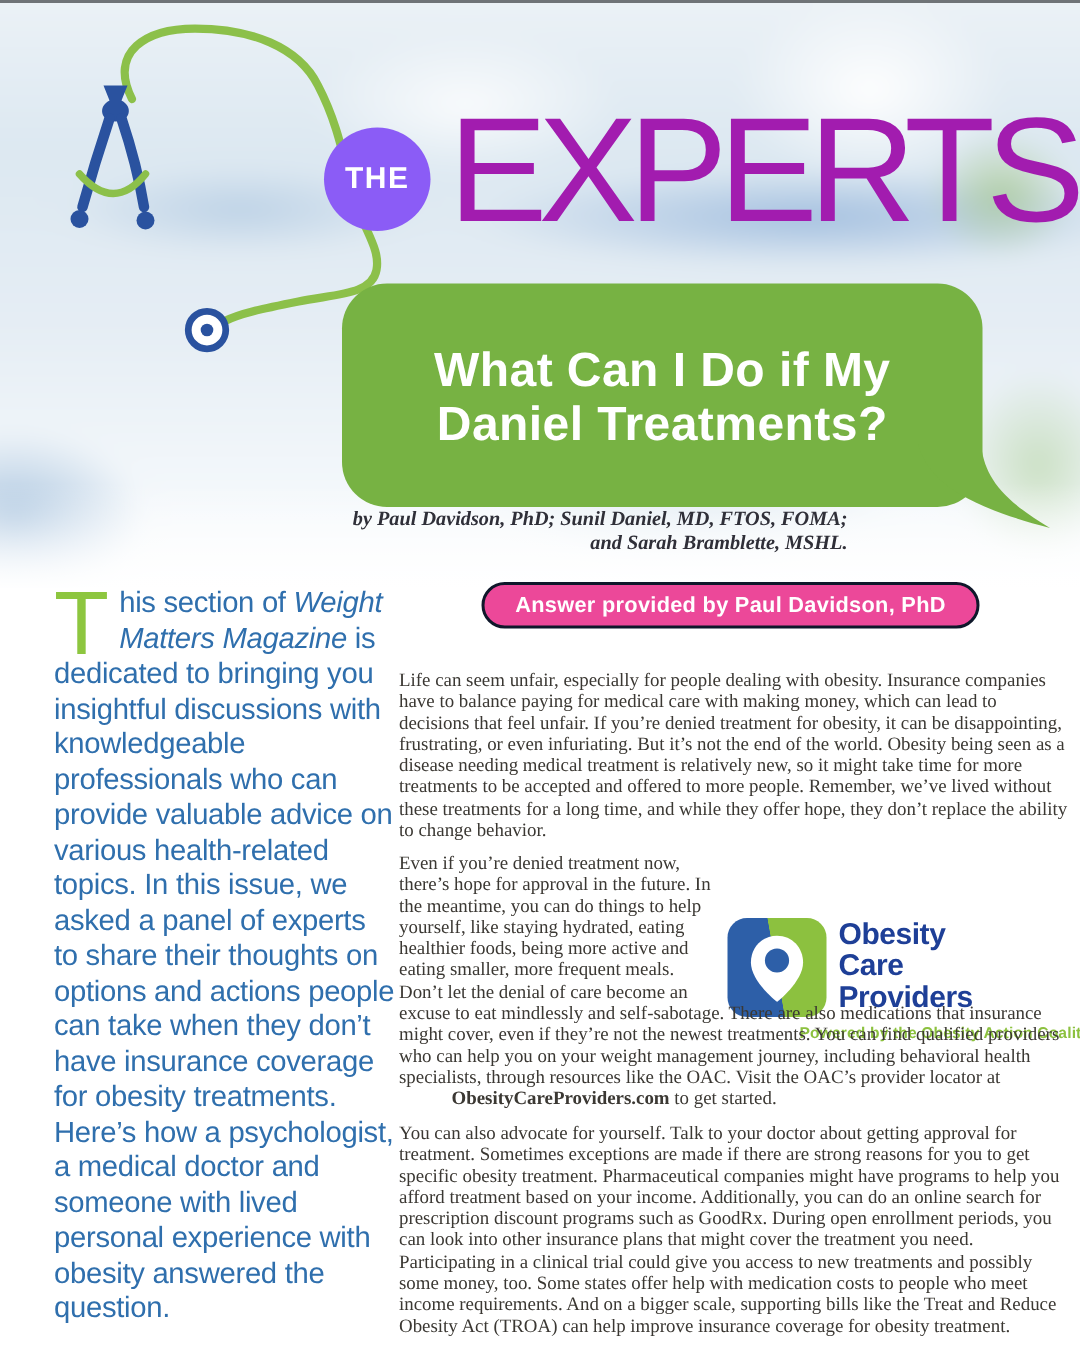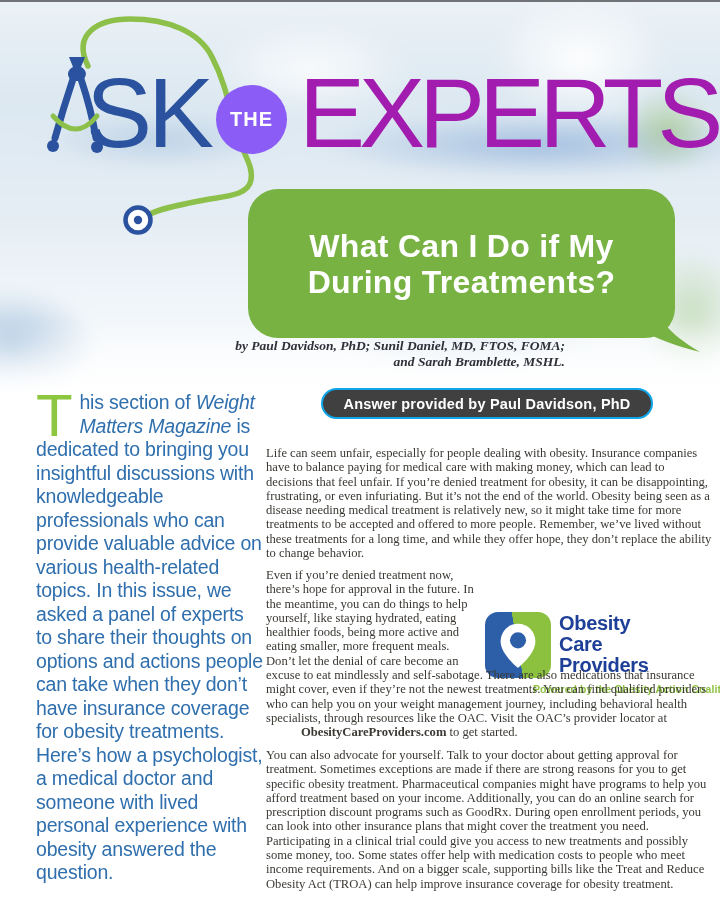--- a/index.html
+++ b/index.html
@@ -28,38 +28,38 @@
            color:#2a529f;letter-spacing:-4px;}
   .logo-experts{position:absolute;left:299px;top:63px;font-size:99px;line-height:1;font-weight:400;
            color:#a21caf;letter-spacing:-6px;}
   .the-circle{position:absolute;left:216px;top:85px;width:71px;height:69px;border-radius:50%;
            background:#8b5cf6;display:flex;align-items:center;justify-content:center;}
   .the-circle span{color:#ffffff;font-weight:700;font-size:20px;letter-spacing:1px;}
   .steth-svg{position:absolute;left:0;top:0;}
 
   
   .bubble{position:absolute;left:228px;top:189px;width:427px;height:149px;background:#77b243;
-          border-radius:30px;display:flex;align-items:center;justify-content:center;margin-left:20px;}
+          border-radius:30px;display:flex;align-items:center;justify-content:center;}
   .bubble-inner{text-align:center;color:#ffffff;font-weight:700;font-size:32px;line-height:36px;
           letter-spacing:.3px;}
   .bubble-tail{position:absolute;left:600px;top:296px;}
 
   .byline{position:absolute;left:225px;top:338px;width:340px;text-align:right;
           font-family:"Liberation Serif",serif;font-style:italic;font-weight:700;
           font-size:13.5px;line-height:1.2;color:#2f2f38;}
 
   
   .intro{position:absolute;left:36px;top:391px;width:228px;color:#2f6fad;
          font-size:19.5px;line-height:23.5px;letter-spacing:-.2px;}
   .dropcap{float:left;color:#8dc63f;font-size:60px;line-height:44px;margin:3px 7px 0 0;font-weight:400;}
   .intro i{font-style:italic;}
 
   
-  .banner{position:absolute;left:321px;top:388px;width:328px;height:27px;background:#404040;
-          border:2px solid #0ea5e9;border-radius:17px;display:flex;align-items:center;justify-content:center;}
+  .banner{position:absolute;left:321px;top:388px;width:328px;height:27px;background:#ec4899;
+          border:2px solid #0f172a;border-radius:17px;display:flex;align-items:center;justify-content:center;}
   .banner span{color:#ffffff;font-weight:700;font-size:14.5px;letter-spacing:.2px;}
 
   .bodytext{position:absolute;left:266px;width:447px;font-family:"Liberation Serif",serif;
             font-size:12.6px;line-height:14.3px;color:#3b3833;}
   .p1{top:446px;}
   .p2{top:568px;}
   .p3{top:748px;}
   .bodytext b{font-weight:700;margin-left:35px;}
 
   
@@ -97,30 +97,29 @@
 
     <circle cx="53" cy="146" r="6" fill="#2a529f"></circle>
     <circle cx="97" cy="147" r="6" fill="#2a529f"></circle>
 
     <path d="M 53,116 Q 76,142 97,116" fill="none" stroke="#8cc04a" stroke-width="5" stroke-linecap="round"></path>
 
     <circle cx="138" cy="220" r="12.5" fill="#ffffff" stroke="#2a529f" stroke-width="4.5"></circle>
     <circle cx="138" cy="220" r="4.2" fill="#2a529f"></circle>
   </svg>
 
-  <div class="logo-sk">SK</div>
   <div class="the-circle">
     <span>THE</span>
   </div>
   <div class="logo-experts">EXPERTS</div>
 
   <div class="bubble">
     <div class="bubble-inner">
       <div>What Can I Do if My</div>
-      <div>During Treatments?</div>
+      <div>Daniel Treatments?</div>
     </div>
   </div>
   <svg class="bubble-tail" width="105" height="60" viewBox="0 0 105 60">
     <path d="M 12,0 C 18,22 38,40 100,56 C 66,36 56,20 54,0 Z" fill="#77b243"></path>
   </svg>
 
   <div class="byline">
     <div>by Paul Davidson, PhD; Sunil Daniel, MD, FTOS, FOMA;</div>
     <div>and Sarah Bramblette, MSHL.</div>
   </div>

